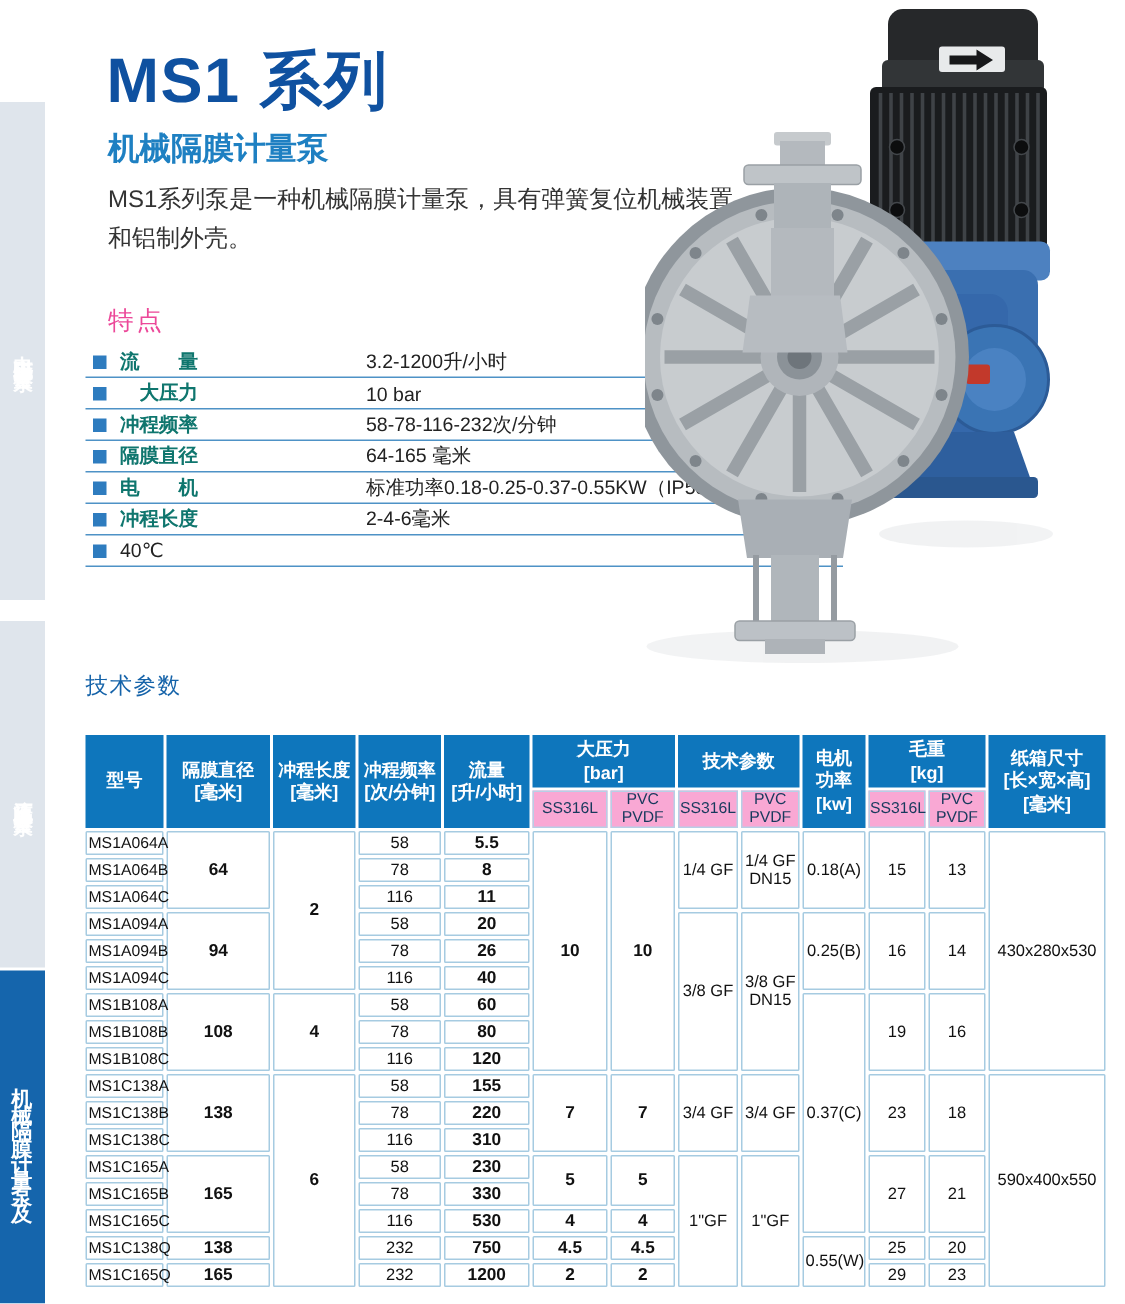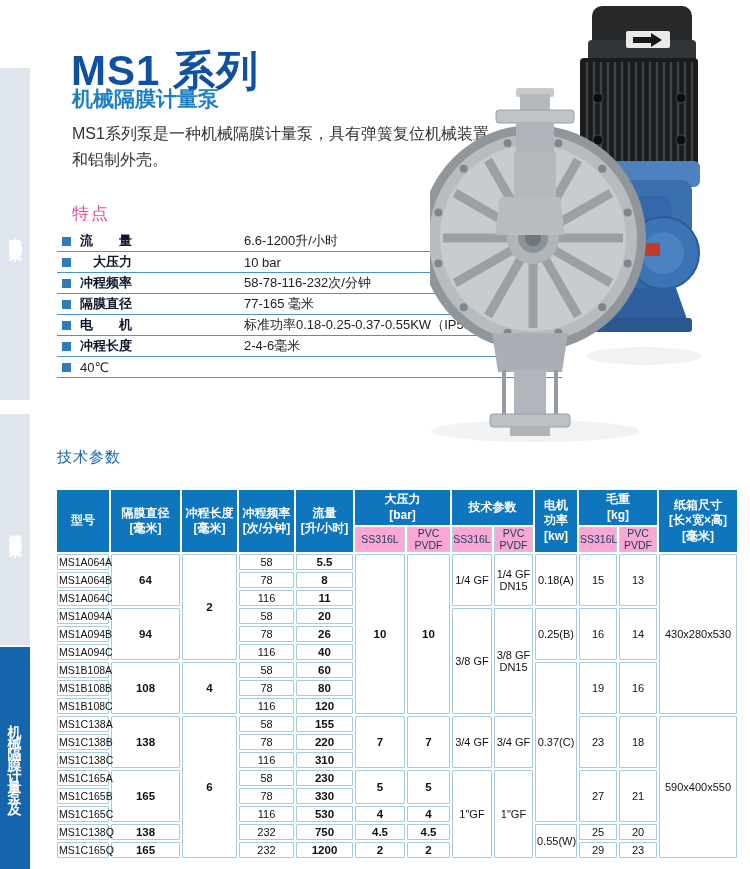--- a/index.html
+++ b/index.html
@@ -11,31 +11,31 @@
   .strip span{writing-mode:vertical-rl;color:#fff;font-weight:600;}
   .strip.gray{background:#dfe5ec;}
   .strip.gray span{color:rgba(255,255,255,.95);font-size:13px;letter-spacing:2px;}
   .strip.blue{background:#1565ac;}
   .strip.blue span{font-size:14px;letter-spacing:11px;}
   #strip-1{top:68px;height:332px;}
   #strip-2{top:414px;height:231px;}
   #strip-3{top:647px;height:222px;}
 
   
-  .title{position:absolute;left:71px;top:43px;font-size:42px;font-weight:bold;color:#0f51a0;letter-spacing:1px;}
+  .title{position:absolute;left:71px;top:26px;font-size:42px;font-weight:bold;color:#0f51a0;letter-spacing:1px;}
   .subtitle{position:absolute;left:72px;top:85px;font-size:21px;font-weight:bold;color:#1e80c2;}
   .desc{position:absolute;left:72px;top:121px;width:418px;font-size:16px;color:#333;line-height:26px;}
   .features-heading{position:absolute;left:72px;top:202px;font-size:17px;font-weight:normal;color:#ec4899;letter-spacing:2px;}
   .specs-heading{position:absolute;left:57px;top:448px;font-size:15px;font-weight:normal;color:#1563a9;letter-spacing:1px;}
 
   
   .features{position:absolute;left:57px;top:231px;width:505px;z-index:1;}
   .feature-row{display:flex;align-items:center;height:20px;border-bottom:1px solid #4e92c6;}
   .bullet{width:9px;height:9px;background:#2e7cbf;margin:0 9px 0 5px;flex:none;}
-  .f-label{width:164px;font-size:13px;font-weight:bold;color:#0f172a;white-space:pre;flex:none;}
+  .f-label{width:164px;font-size:13px;font-weight:bold;color:#0f766e;white-space:pre;flex:none;}
   .f-value{font-size:13px;color:#222;font-weight:500;white-space:pre;}
 
   
   .pump{position:absolute;left:430px;top:0;z-index:2;}
 
   
   .spec-table{position:absolute;left:55px;top:488px;border-collapse:separate;border-spacing:2px;table-layout:fixed;width:684px;}
   .spec-table th,.spec-table td{box-sizing:border-box;text-align:center;vertical-align:middle;white-space:pre-line;}
   .spec-table th.h-main{background:#0e76bc;color:#fff;font-size:12px;font-weight:bold;line-height:1.3;padding:2px 1px;border:0;}
   .spec-table th.h-sub{background:#f9a8d4;color:#17395c;font-size:10.5px;font-weight:500;line-height:1.1;height:25px;border:1px solid #b7cfe6;padding:0;}
@@ -59,36 +59,36 @@
 
 <div class="title">MS1 系列</div>
 <div class="subtitle">机械隔膜计量泵</div>
 <div class="desc">MS1系列泵是一种机械隔膜计量泵，具有弹簧复位机械装置和铝制外壳。</div>
 
 <div class="features-heading">特点</div>
 <div class="features">
     <div class="feature-row">
       <span class="bullet"></span>
       <span class="f-label">流　　量</span>
-      <span class="f-value">6.6-1200升/小时</span>
+      <span class="f-value">3.2-1200升/小时</span>
     </div>
     <div class="feature-row">
       <span class="bullet"></span>
       <span class="f-label">　大压力</span>
       <span class="f-value">10 bar</span>
     </div>
     <div class="feature-row">
       <span class="bullet"></span>
       <span class="f-label">冲程频率</span>
       <span class="f-value">58-78-116-232次/分钟</span>
     </div>
     <div class="feature-row">
       <span class="bullet"></span>
       <span class="f-label">隔膜直径</span>
-      <span class="f-value">77-165 毫米</span>
+      <span class="f-value">64-165 毫米</span>
     </div>
     <div class="feature-row">
       <span class="bullet"></span>
       <span class="f-label">电　　机</span>
       <span class="f-value">标准功率0.18-0.25-0.37-0.55KW（IP55）</span>
     </div>
     <div class="feature-row">
       <span class="bullet"></span>
       <span class="f-label">冲程长度</span>
       <span class="f-value">2-4-6毫米</span>

